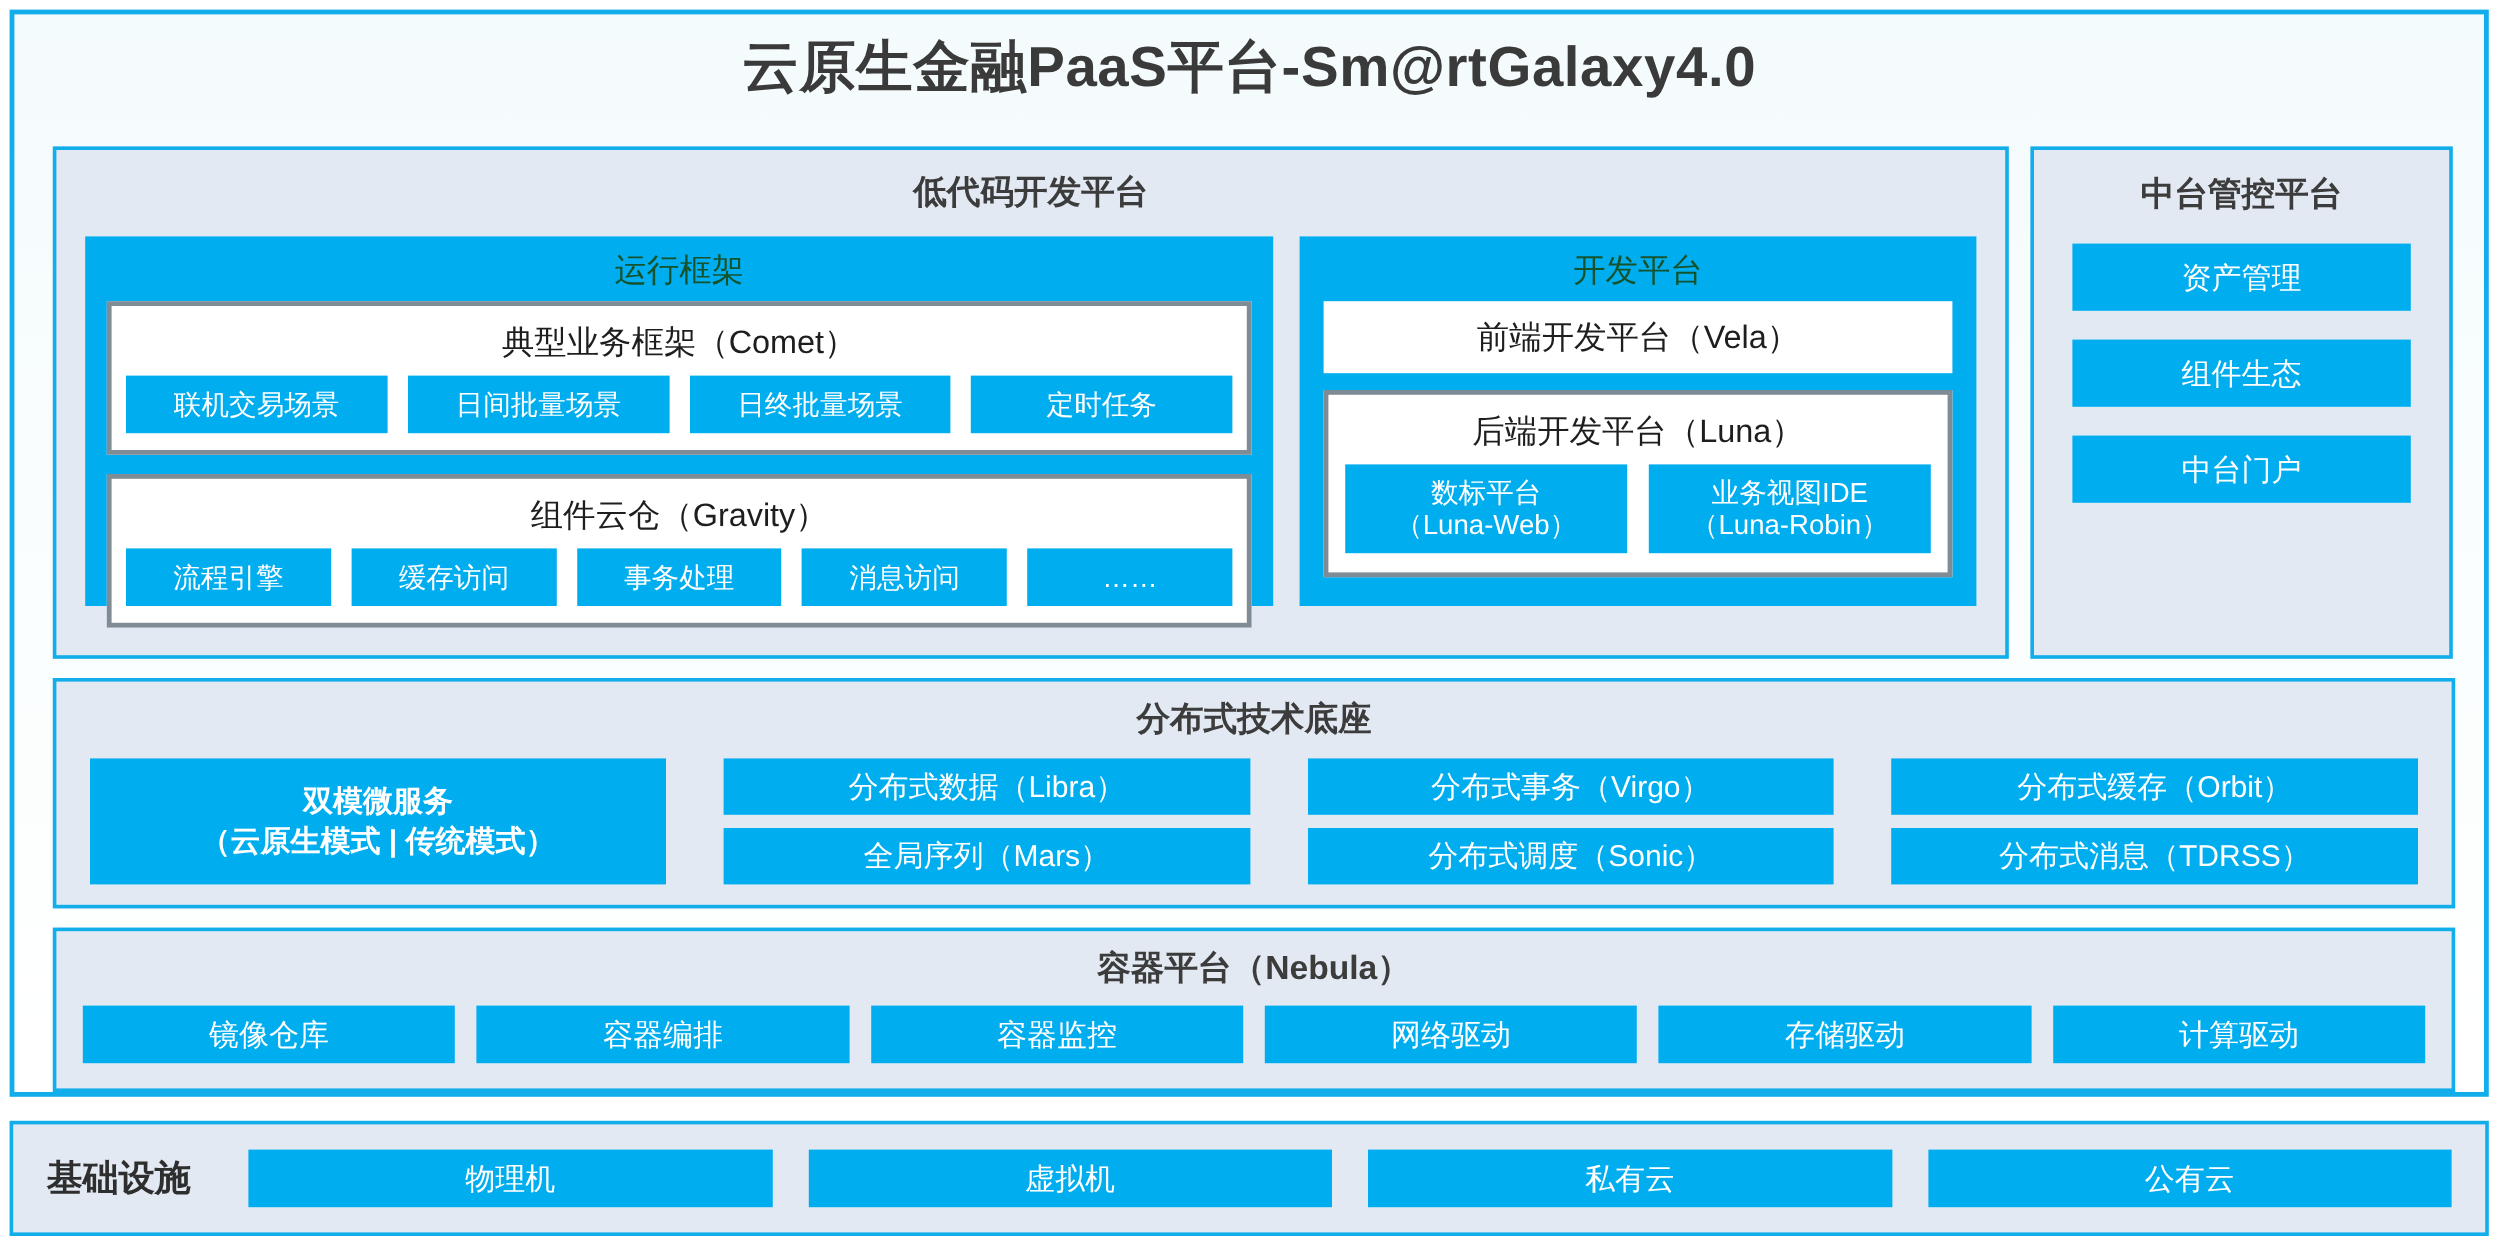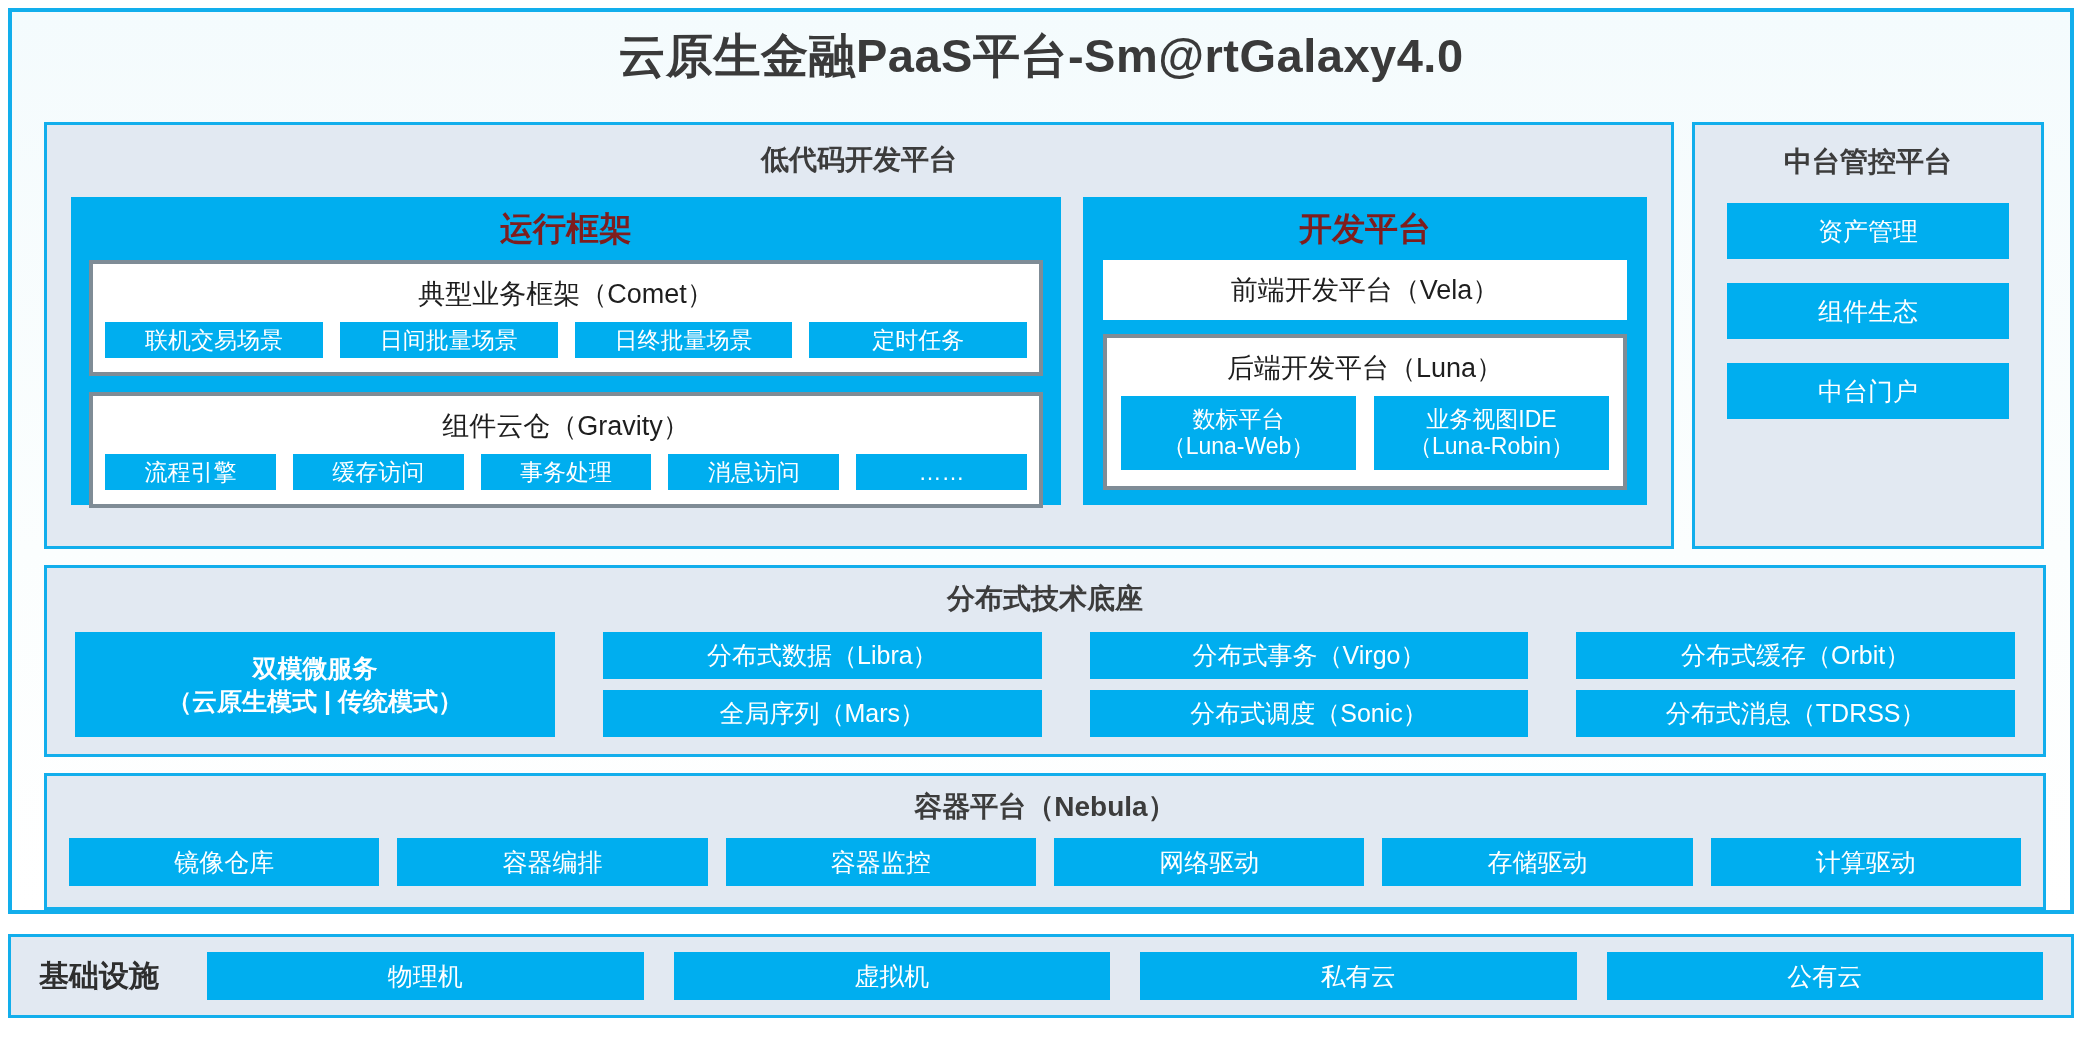--- a/index.html
+++ b/index.html
@@ -51,22 +51,22 @@
     padding: 18px 24px 22px 24px;
     height: 348px;
   }
 
   .blue-box {
     background: #00AEEF;
     padding: 0;
     position: relative;
   }
   .blue-box-title {
-    text-align: center; color: #7f1d1d;
-    font-size: 33px; font-weight: 700;
+    text-align: center; color: #14532d;
+    font-size: 27px; font-weight: 400;
     padding: 10px 0 8px 0;
   }
 
   .runtime { flex: 0 0 990px; }
   .devplat { flex: 1 1 auto; }
 
   
   .white-card {
     background: #ffffff;
     border: 4px solid #7F8C96;
@@ -74,21 +74,21 @@
     padding: 8px 12px 14px 12px;
   }
   .white-card-title {
     text-align: center; font-size: 27px; color: #1E1E1E;
     padding: 4px 0 10px 0;
   }
   .chip-row { display: flex; gap: 17px; justify-content: space-between; }
   .chip {
     background: #00AEEF; color:#fff;
     font-size: 23px;
-    height: 36px;
+    height: 48px;
     display: flex; align-items: center; justify-content: center;
     flex: 1 1 0;
     white-space: nowrap;
   }
 
   
   .vela-card {
     background:#fff; margin: 0 20px 14px 20px;
     height: 60px; display:flex; align-items:center; justify-content:center;
     font-size: 27px; color:#1E1E1E;
@@ -150,21 +150,21 @@
   .cont-body { display:flex; gap: 18px; padding: 12px 22px 0 22px; }
   .cont-cell {
     flex: 1 1 0; background:#00AEEF; color:#fff;
     height: 48px; display:flex; align-items:center; justify-content:center;
     font-size: 25px;
   }
 
   
   .infra {
     position: absolute; left: 8px; top: 934px;
-    width: 2066px; height: 84px;
+    width: 2066px; height: 96px;
     display:flex; align-items:center; padding: 17px 28px;
     gap: 30px;
   }
   .infra-label {
     font-size: 30px; font-weight: 700; color:#2E2E2E;
     flex: 0 0 auto; margin-right: 18px; white-space: nowrap;
   }
   .infra-cell {
     flex: 1 1 0; background:#00AEEF; color:#fff;
     height: 48px; display:flex; align-items:center; justify-content:center;

